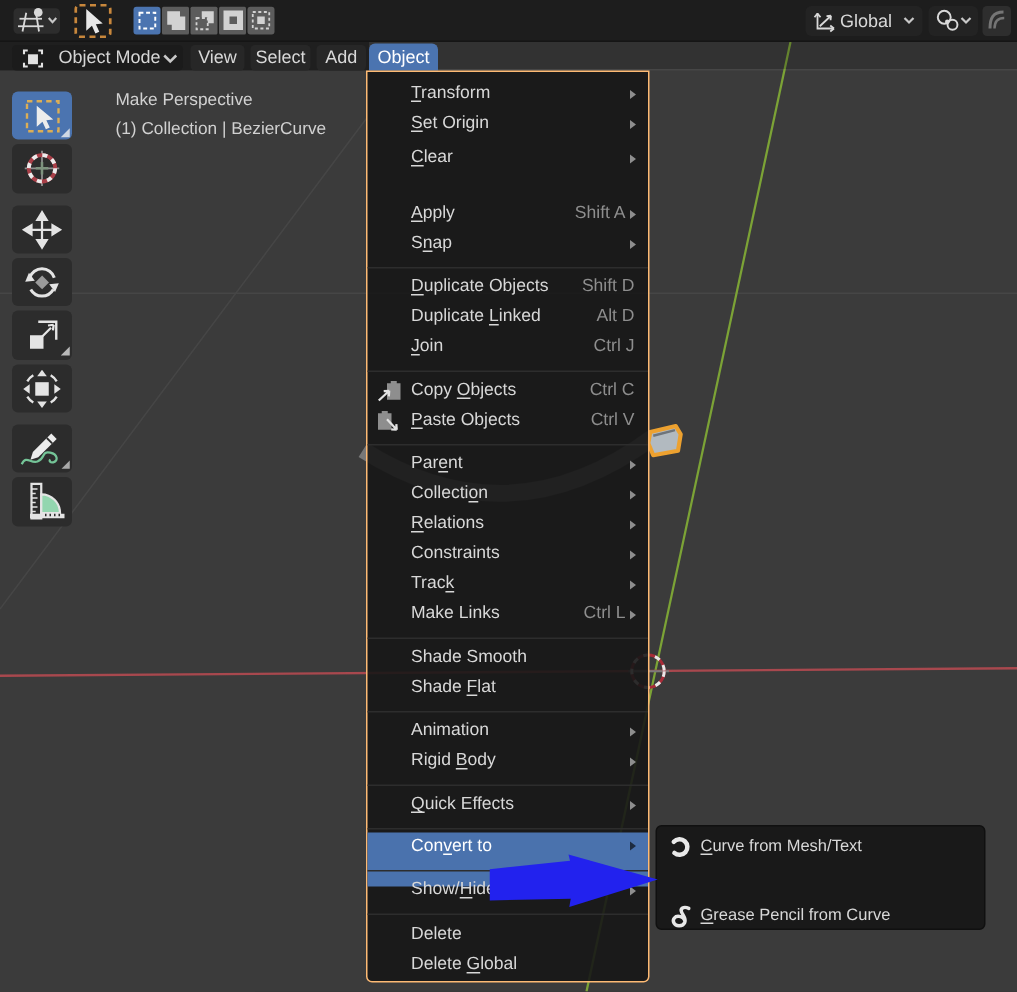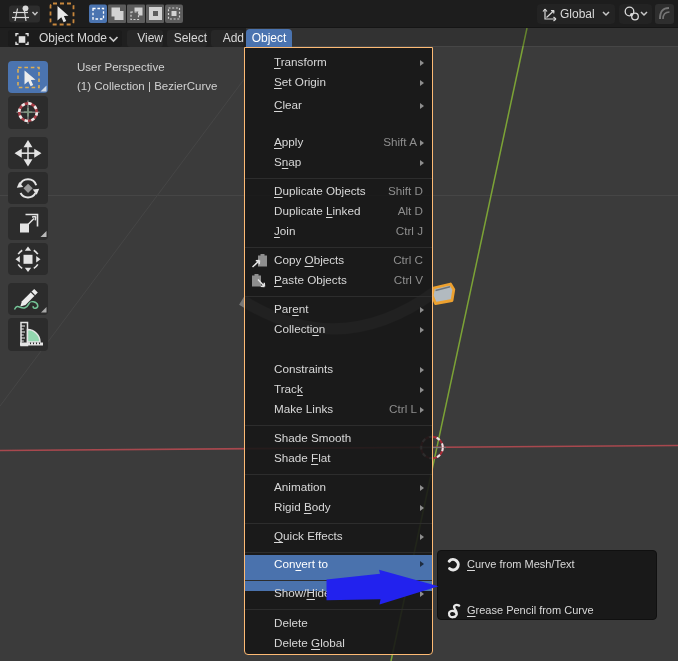--- a/index.html
+++ b/index.html
@@ -31,21 +31,21 @@
   .si{position:absolute;left:0;width:100%;height:23px;line-height:23px;
       font-size:11px;color:#d8d8d8;}
   .si .lbl{position:absolute;left:29px;white-space:nowrap;}
   
   #topbar{left:0;top:0;width:678px;height:28px;background:#1d1d1d;
           border-bottom:1px solid #151515;box-sizing:border-box;z-index:20;}
   
   #hdrglass{left:0;top:28px;width:678px;height:18px;background:rgba(18,18,18,0.22);z-index:10;}
   #hdrdark{left:0;top:28px;width:246px;height:19px;background:#1f1f1f;z-index:11;}
   .hbtn{position:absolute;top:29.5px;height:17.5px;line-height:17.5px;background:#272727;
-        border-radius:3px;font-size:12px;color:#d8d8d8;text-align:right;z-index:12;}
+        border-radius:3px;font-size:12px;color:#d8d8d8;text-align:center;z-index:12;}
   #objbtn{position:absolute;left:246px;top:29px;width:46px;height:18px;line-height:18px;
           background:#4b74b0;border-radius:4px 4px 0 0;font-size:12px;color:#fff;
           text-align:center;z-index:12;}
   #modewidget{position:absolute;left:8px;top:29.5px;width:114px;height:17.5px;
           background:#1b1b1b;border-radius:3px;z-index:12;
           font-size:12px;color:#d5d5d5;line-height:17.5px;}
   
   .tbtn{position:absolute;left:8px;width:40px;background:#2c2c2c;border-radius:4px;z-index:12;}
   
   #ovl{left:77px;top:61px;color:#d1d1d1;font-size:11.5px;z-index:6;}
@@ -246,21 +246,21 @@
       <line x1="28.5" y1="24.5" x2="28.5" y2="26.2"></line>
         <line x1="31.5" y1="24.5" x2="31.5" y2="26.2"></line>
     </g>
   </svg>
 </div>
 <div class="hbtn" style="left:127px;width:36px;">View</div>
 <div class="hbtn" style="left:167px;width:40px;">Select</div>
 <div class="hbtn" style="left:211px;width:33px;">Add</div>
 <div id="objbtn">Object</div>
 
-<div id="ovl" class="abs" style="top:61px">User Perspective</div>
+<div id="ovl" class="abs" style="top:61px">Make Perspective</div>
 <div id="ovl2" class="abs" style="left:77px;top:80px;color:#d1d1d1;font-size:11.5px;z-index:6">(1) Collection | BezierCurve</div>
 
 <div id="menu" class="abs">
   <div class="mi" style="top:5px">
       <span class="lbl"><span class="u">T</span>ransform</span>
       <span class="arr"></span>
     </div>
   <div class="mi" style="top:25px">
       <span class="lbl"><span class="u">S</span>et Origin</span>
       <span class="arr"></span>
@@ -312,20 +312,24 @@
     </div>
   <div class="sep" style="top:247.5px"></div>
   <div class="mi" style="top:252px">
       <span class="lbl">Par<span class="u">e</span>nt</span>
       <span class="arr"></span>
     </div>
   <div class="mi" style="top:272px">
       <span class="lbl">Collecti<span class="u">o</span>n</span>
       <span class="arr"></span>
     </div>
+  <div class="mi" style="top:292px">
+      <span class="lbl"><span class="u">R</span>elations</span>
+      <span class="arr"></span>
+    </div>
   <div class="mi" style="top:312px">
       <span class="lbl">Constraints</span>
       <span class="arr"></span>
     </div>
   <div class="mi" style="top:332px">
       <span class="lbl">Trac<span class="u">k</span></span>
       <span class="arr"></span>
     </div>
   <div class="mi" style="top:352px">
       <span class="lbl">Make Links</span>

